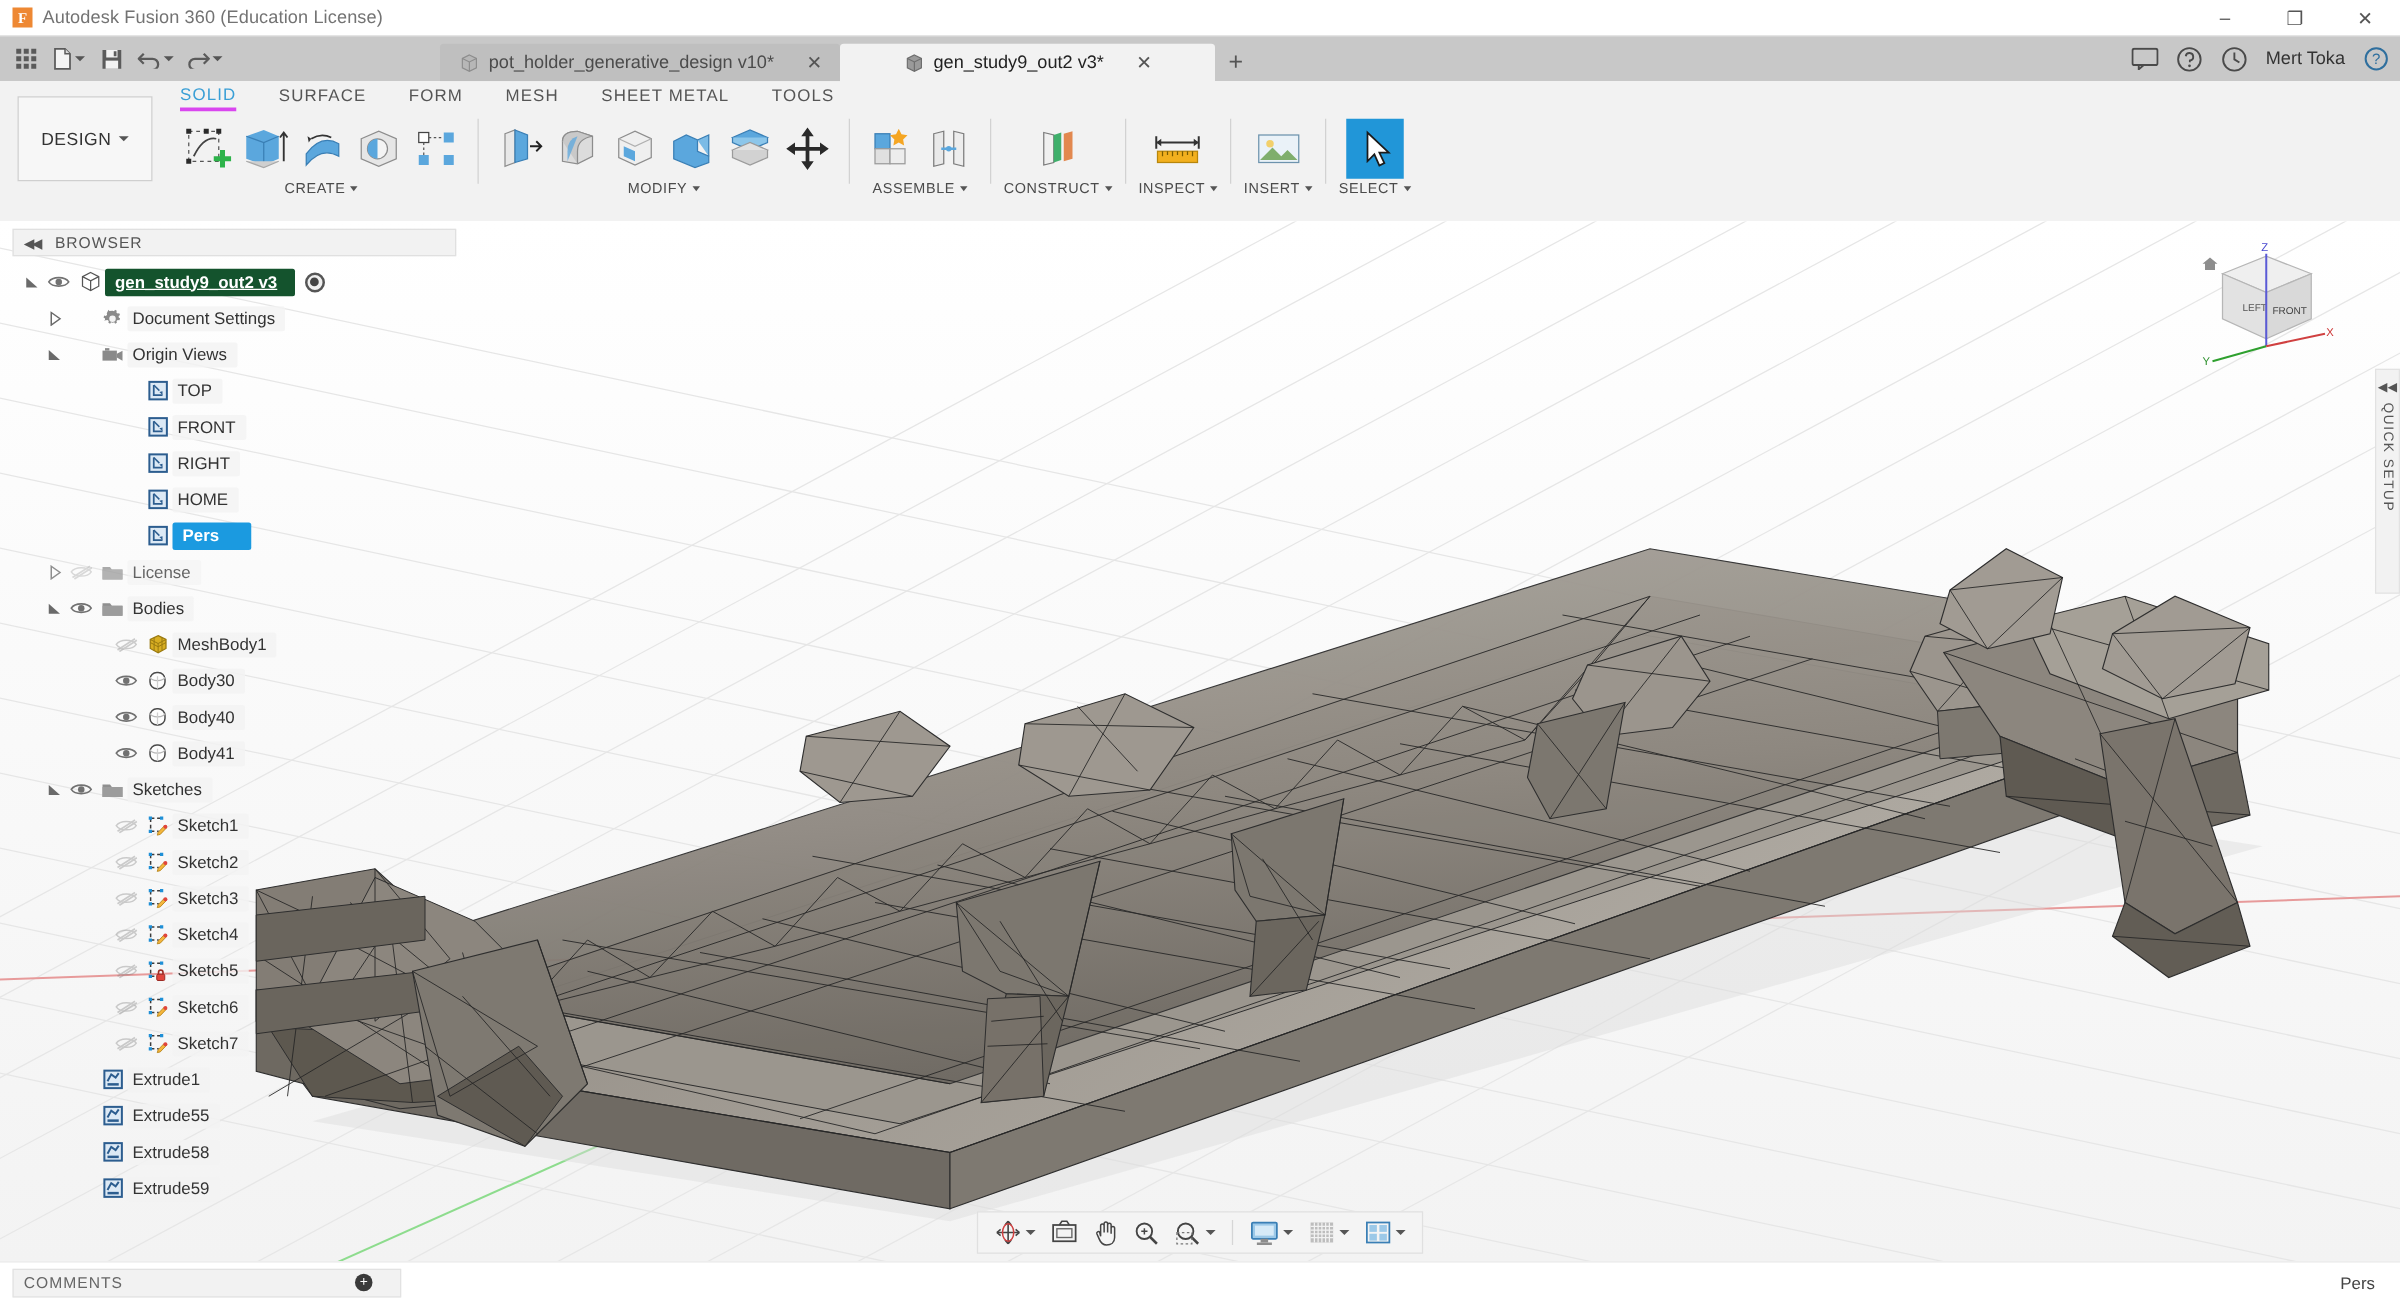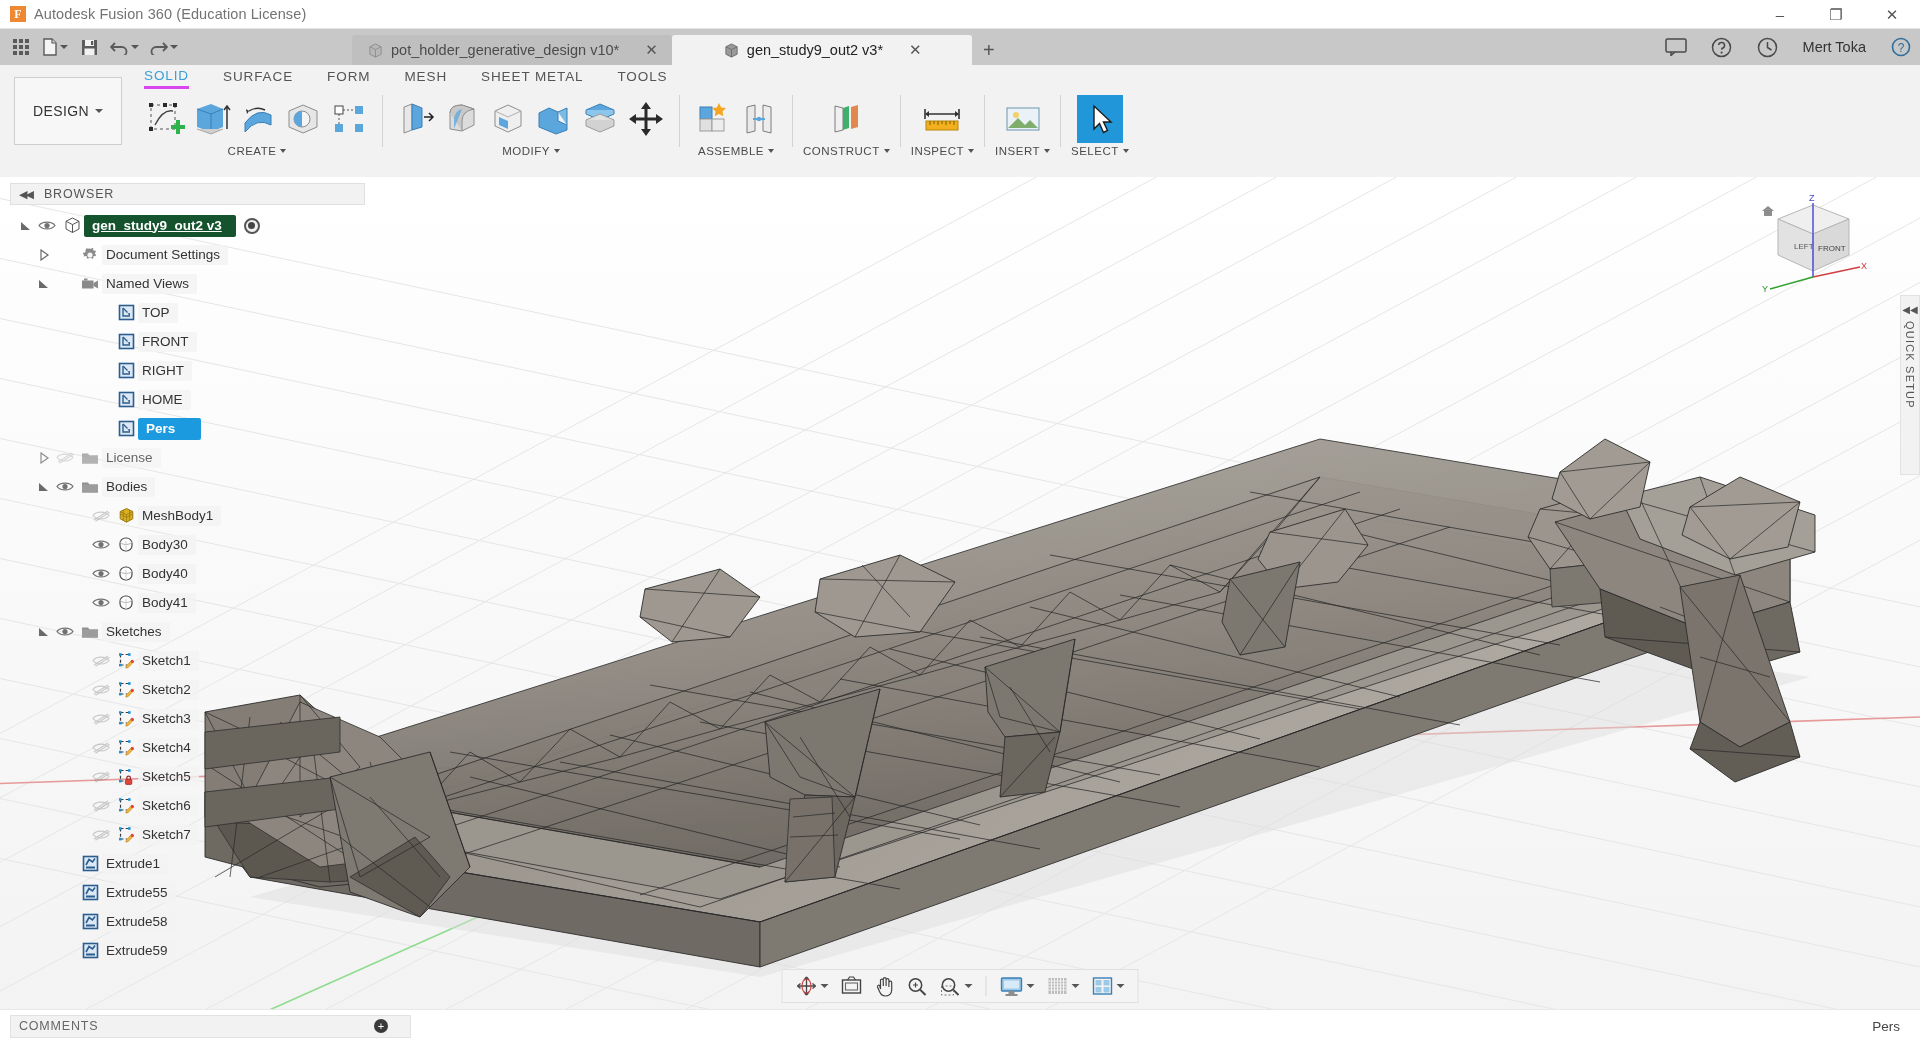--- a/index.html
+++ b/index.html
@@ -54,21 +54,21 @@
     border-radius: 3px 3px 0 0; position: relative; min-width: 300px;
     justify-content: center;
   }
   .doctab.inactive { background: #bfbfbf; color: #4b4b4b; }
   .doctab.active { background: #f2f2f2; color: #222; }
   .tabclose { font-size: 15px; color: #555; margin-left: 18px; }
   .doctab .tabicon { width: 15px; height: 15px; }
   .tabplus { width: 34px; height: 30px; display:flex; align-items:center; justify-content:center;
              font-size: 20px; color:#555; }
 
-  .topright { position: absolute; right: 8px; top: 0; height: 36px; display: flex; align-items: center; gap: 24px; }
+  .topright { position: absolute; right: 8px; top: 0; height: 36px; display: flex; align-items: center; gap: 14px; }
   .tr-icon { width: 22px; height: 22px; display: flex; align-items: center; justify-content: center; color: #4a4a4a; }
   .username { font-size: 14.5px; color: #333; }
 
   
   .ribbon { height: 112px; background: #f2f2f2; display: flex; position: relative; }
   .design-box {
     width: 108px; margin: 12px 0 0 14px; height: 68px;
     border: 1px solid #cfcfcf; background: #f7f7f7;
     display: flex; align-items: center; justify-content: center; gap: 6px;
     font-size: 14px; color: #333; letter-spacing: .4px;
@@ -147,21 +147,21 @@
   }
   .nbtn { height: 30px; display: flex; align-items: center; justify-content: center; gap: 3px; padding: 0 5px; }
   .nsep { width: 1px; height: 20px; background: #d6d6d6; margin: 0 6px; }
 
   
   .statusbar {
     height: 33px; background: #fff; display: flex; align-items: center;
     border-top: 1px solid #e8e8e8; position: relative;
   }
   .comments {
-    width: 401px; margin-left: 10px; height: 23px; background: #f2f2f2; border: 1px solid #e2e2e2;
+    width: 311px; margin-left: 10px; height: 23px; background: #f2f2f2; border: 1px solid #e2e2e2;
     display: flex; align-items: center; padding: 0 8px; position: relative;
   }
   .comments .clbl { font-size: 12.5px; color: #666; letter-spacing: .8px; }
   .plus-circle {
     position: absolute; right: 22px; width: 14px; height: 14px; border-radius: 50%;
     background: #3a3a3a; color: #fff; font-size: 11px; display: flex; align-items: center; justify-content: center;
     line-height: 1;
   }
   .status-right { position: absolute; right: 20px; font-size: 13.5px; color: #444; }
 </style>
@@ -812,21 +812,21 @@
             </svg>
           </span>
           <span style="width:26px;display:inline-block"></span>
           <span class="ticon">
             <svg width="18" height="14" viewBox="0 0 18 14">
               <rect x="1" y="3.5" width="11.5" height="8" fill="#8a8a8a"></rect>
               <path d="M12.5 6 L17 3.5 V11.5 L12.5 9 Z" fill="#8a8a8a"></path>
               <rect x="3" y="1.5" width="3.5" height="2" fill="#8a8a8a"></rect>
             </svg>
           </span>
-          <span class="tlabel">Named Views</span>
+          <span class="tlabel">Origin Views</span>
         </div>
         <div class="trow">
           <span style="display:inline-block;width:62px"></span>
           <span class="twist"></span>
           <span style="width:26px;display:inline-block"></span>
           <span class="ticon">
             <svg width="17" height="17" viewBox="0 0 17 17">
               <rect x="1.5" y="1.5" width="14" height="14" fill="#dce9f5" stroke="#2c5d8f" stroke-width="1.6"></rect>
               <path d="M5 4 V12 H12" fill="none" stroke="#2c5d8f" stroke-width="1.4"></path>
               <path d="M5 4 L9.5 8.5" stroke="#2c5d8f" stroke-width="1.2"></path>

